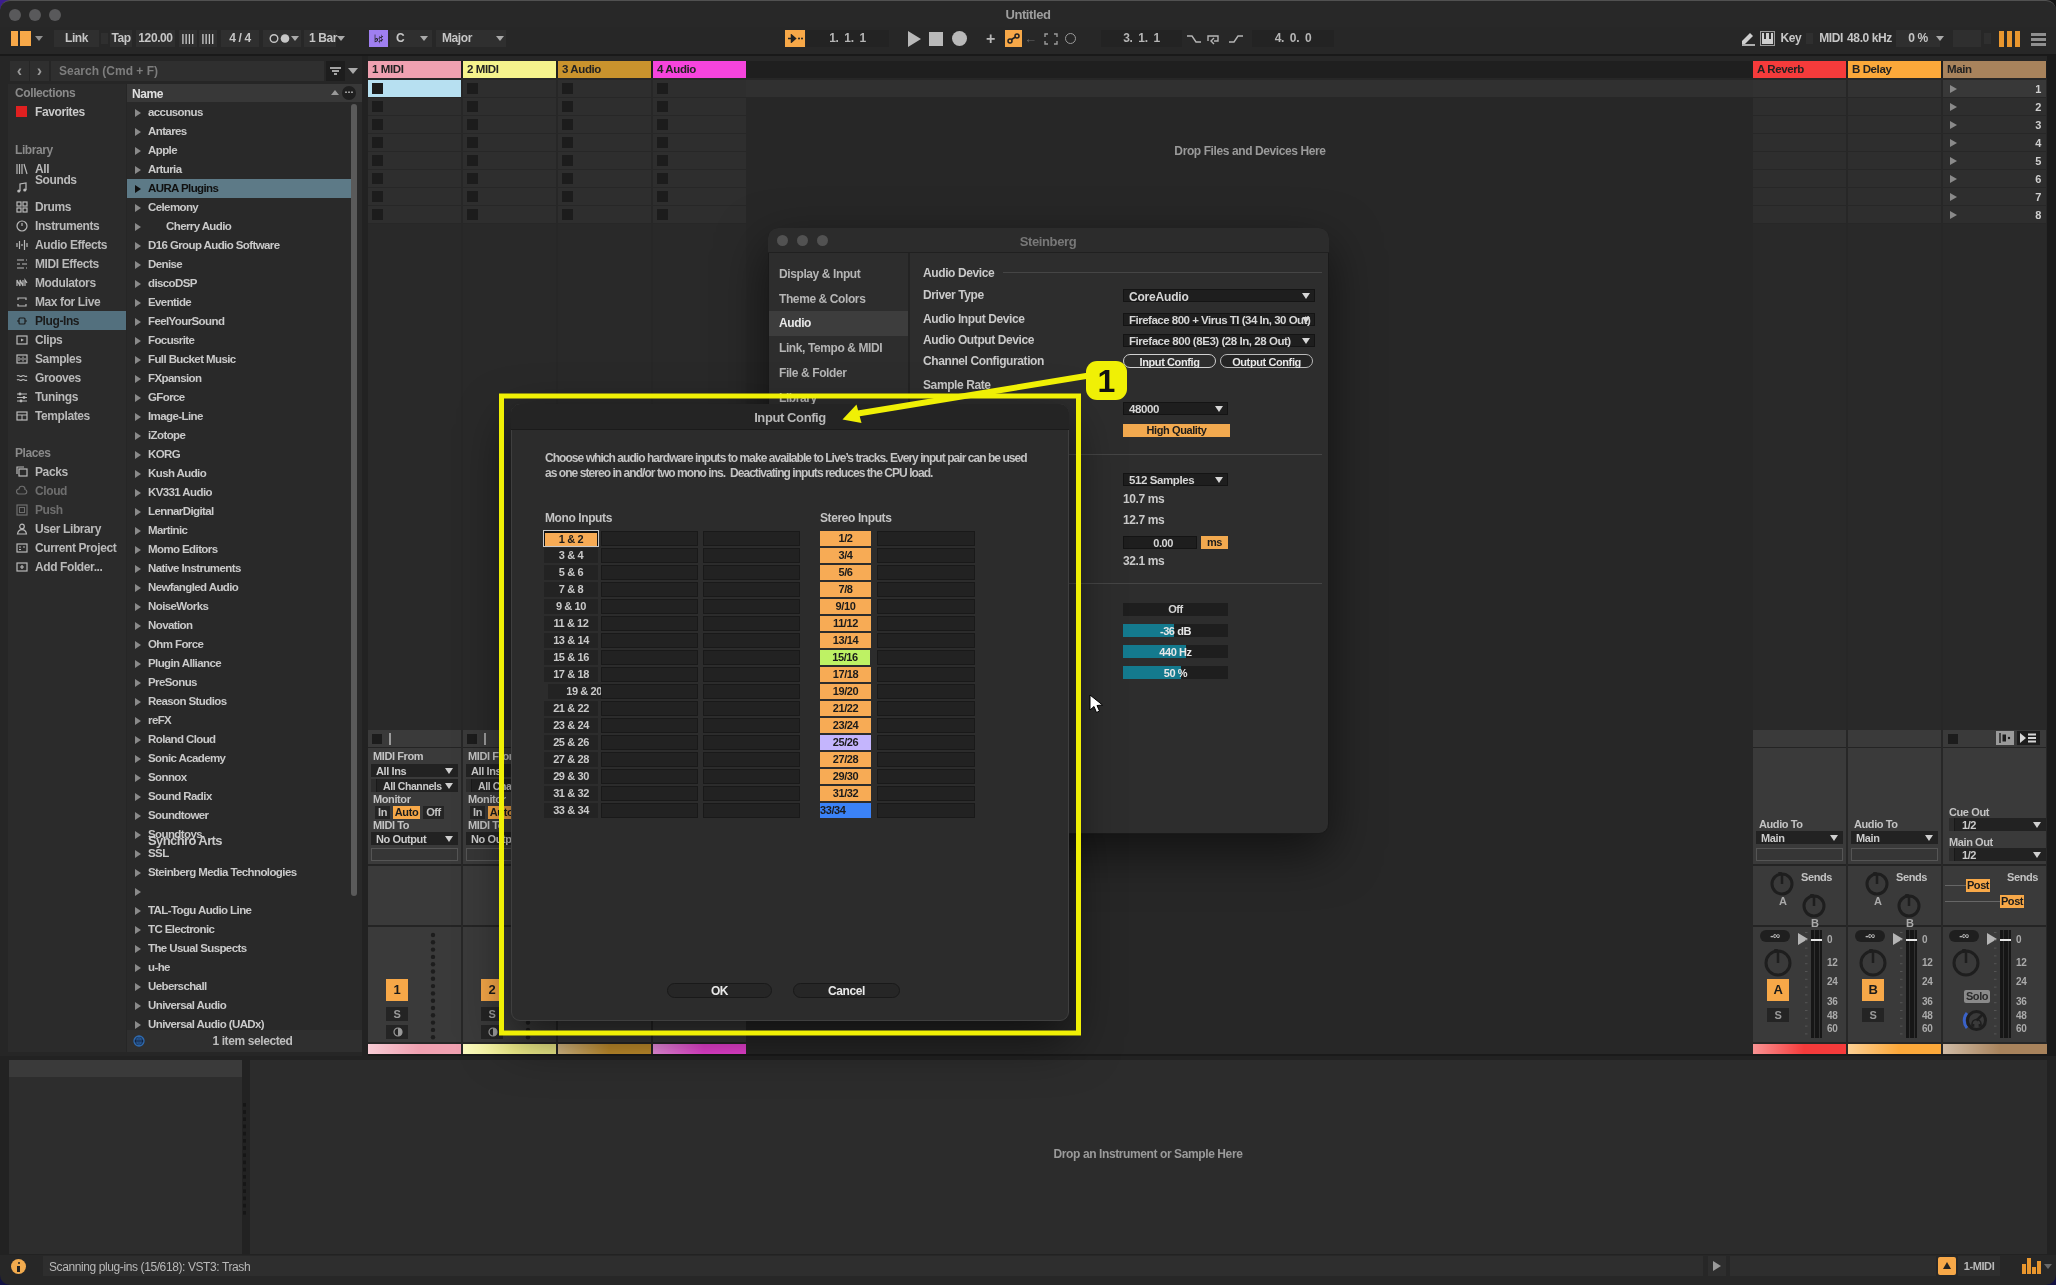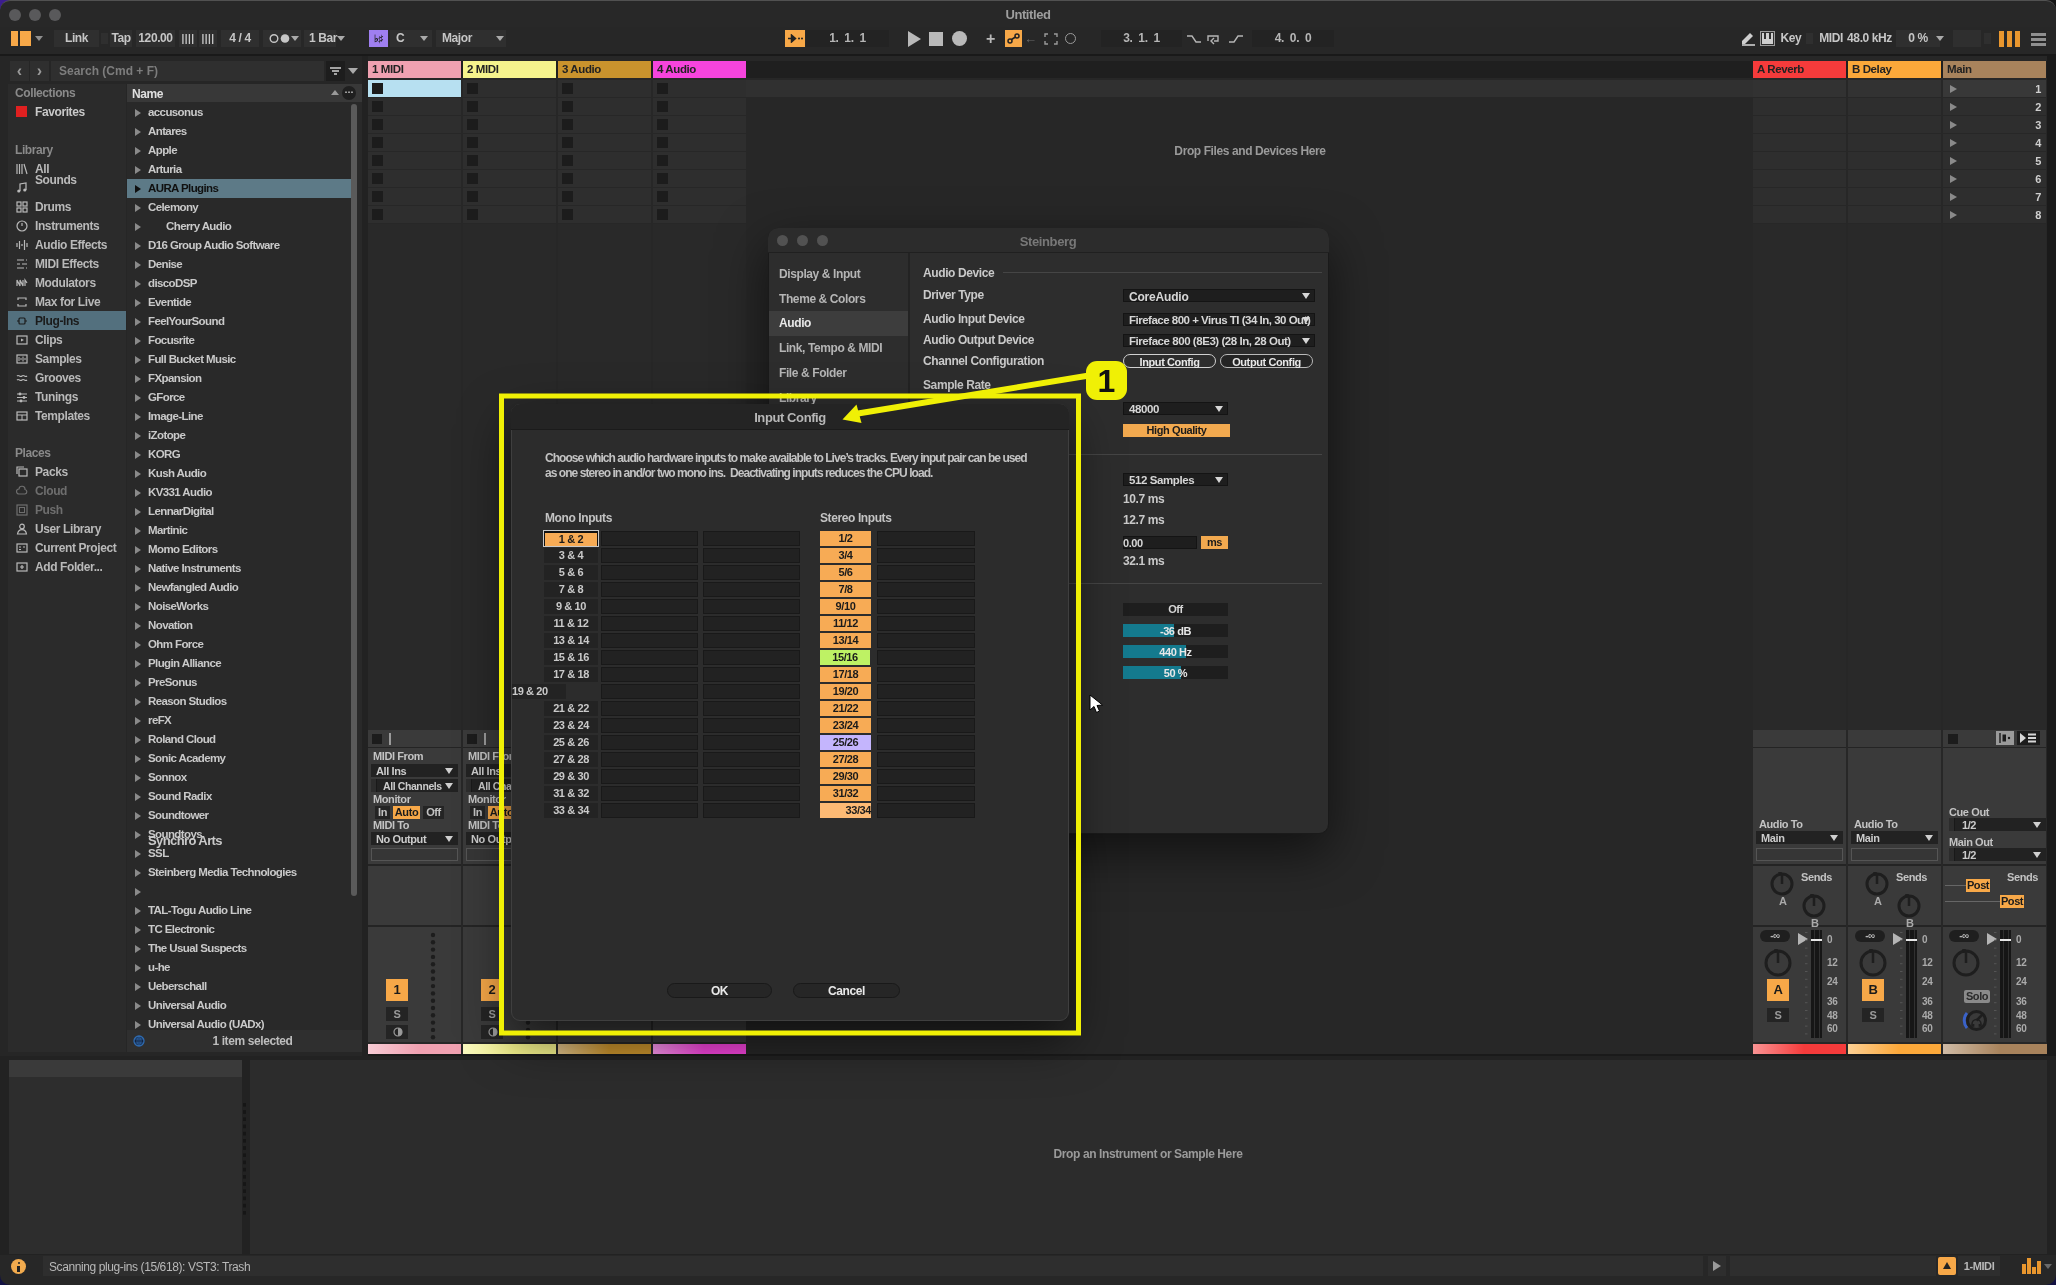--- a/index.html
+++ b/index.html
@@ -830,21 +830,21 @@
 <div class="a tx" style="left:1129px;top:403px;color:#d6d6d6;font-size:11.5px;letter-spacing:-0.4px">48000</div>
 <div class="car" style="left:1215px;top:406px;border-left-width:4.5px;border-right-width:4.5px;border-top-width:6px;border-top-color:#d6d6d6"></div>
 <div class="a tx" style="left:1123px;top:424px;width:107px;height:13px;background:#f2a94f;color:#1b1b1b;font-size:11px;text-align:center;line-height:13px">High Quality</div>
 <div class="a" style="left:922px;top:454px;width:400px;height:1px;background:#454545"></div>
 <div class="a" style="left:1123px;top:473px;width:105px;height:13px;background:#1e1e1e;border:1px solid #141414"></div>
 <div class="a tx" style="left:1129px;top:474px;color:#d6d6d6;font-size:11.5px;letter-spacing:-0.4px">512 Samples</div>
 <div class="car" style="left:1215px;top:477px;border-left-width:4.5px;border-right-width:4.5px;border-top-width:6px;border-top-color:#d6d6d6"></div>
 <div class="a tx" style="left:1123px;top:492px;color:#c9c9c9">10.7 ms</div>
 <div class="a tx" style="left:1123px;top:513px;color:#c9c9c9">12.7 ms</div>
 <div class="a" style="left:1123px;top:536px;width:74px;height:13px;background:#1e1e1e;border:1px solid #141414"></div>
-<div class="a tx" style="left:1123px;top:537px;width:76px;text-align:left;color:#d6d6d6;font-size:11px">0.00</div>
+<div class="a tx" style="left:1123px;top:537px;width:50px;text-align:right;color:#d6d6d6;font-size:11px">0.00</div>
 <div class="a tx" style="left:1201px;top:536px;width:27px;height:13px;background:#f2a94f;color:#1b1b1b;font-size:11px;text-align:center;line-height:13px">ms</div>
 <div class="a tx" style="left:1123px;top:554px;color:#c9c9c9">32.1 ms</div>
 <div class="a" style="left:922px;top:583px;width:400px;height:1px;background:#454545"></div>
 <div class="a tx" style="left:1123px;top:603px;width:105px;height:13px;background:#1e1e1e;color:#d6d6d6;font-size:11px;text-align:center;line-height:13px">Off</div>
 <div class="a" style="left:1123px;top:624px;width:105px;height:13px;background:#1e1e1e"></div>
 <div class="a" style="left:1123px;top:624px;width:51px;height:13px;background:#147a8e"></div>
 <div class="a tx" style="left:1123px;top:625px;width:105px;text-align:center;color:#e8e8e8;font-size:11px">-36 dB</div>
 <div class="a" style="left:1123px;top:645px;width:105px;height:13px;background:#1e1e1e"></div>
 <div class="a" style="left:1123px;top:645px;width:63px;height:13px;background:#147a8e"></div>
 <div class="a tx" style="left:1123px;top:646px;width:105px;text-align:center;color:#e8e8e8;font-size:11px">440 Hz</div>
@@ -897,21 +897,21 @@
 <div class="a tx" style="left:544px;top:650px;width:54px;height:15px;background:#232323;color:#c9c9c9;font-size:11px;text-align:center;line-height:15px">15 &amp; 16</div>
 <div class="a fld" style="left:601px;top:650px;width:97px;height:15px"></div>
 <div class="a fld" style="left:703px;top:650px;width:97px;height:15px"></div>
 <div class="a tx" style="left:820px;top:650px;width:50px;height:15px;background:#bef264;color:#1b1b1b;font-size:11px;text-align:center;line-height:15px">15/16</div>
 <div class="a fld" style="left:877px;top:650px;width:98px;height:15px"></div>
 <div class="a tx" style="left:544px;top:667px;width:54px;height:15px;background:#232323;color:#c9c9c9;font-size:11px;text-align:center;line-height:15px">17 &amp; 18</div>
 <div class="a fld" style="left:601px;top:667px;width:97px;height:15px"></div>
 <div class="a fld" style="left:703px;top:667px;width:97px;height:15px"></div>
 <div class="a tx" style="left:820px;top:667px;width:51px;height:15px;background:#f7ab55;color:#1b1b1b;font-size:11px;text-align:center;line-height:15px">17/18</div>
 <div class="a fld" style="left:877px;top:667px;width:98px;height:15px"></div>
-<div class="a tx" style="left:512px;top:684px;width:54px;height:15px;background:#232323;color:#c9c9c9;font-size:11px;text-align:left;line-height:15px">19 &amp; 20</div>
+<div class="a tx" style="left:548px;top:684px;width:54px;height:15px;background:#232323;color:#c9c9c9;font-size:11px;text-align:right;line-height:15px">19 &amp; 20</div>
 <div class="a fld" style="left:601px;top:684px;width:97px;height:15px"></div>
 <div class="a fld" style="left:703px;top:684px;width:97px;height:15px"></div>
 <div class="a tx" style="left:820px;top:684px;width:51px;height:15px;background:#f7ab55;color:#1b1b1b;font-size:11px;text-align:center;line-height:15px">19/20</div>
 <div class="a fld" style="left:877px;top:684px;width:98px;height:15px"></div>
 <div class="a tx" style="left:544px;top:701px;width:54px;height:15px;background:#232323;color:#c9c9c9;font-size:11px;text-align:center;line-height:15px">21 &amp; 22</div>
 <div class="a fld" style="left:601px;top:701px;width:97px;height:15px"></div>
 <div class="a fld" style="left:703px;top:701px;width:97px;height:15px"></div>
 <div class="a tx" style="left:820px;top:701px;width:51px;height:15px;background:#f7ab55;color:#1b1b1b;font-size:11px;text-align:center;line-height:15px">21/22</div>
 <div class="a fld" style="left:877px;top:701px;width:98px;height:15px"></div>
 <div class="a tx" style="left:544px;top:718px;width:54px;height:15px;background:#232323;color:#c9c9c9;font-size:11px;text-align:center;line-height:15px">23 &amp; 24</div>
@@ -935,21 +935,21 @@
 <div class="a tx" style="left:820px;top:769px;width:51px;height:15px;background:#f7ab55;color:#1b1b1b;font-size:11px;text-align:center;line-height:15px">29/30</div>
 <div class="a fld" style="left:877px;top:769px;width:98px;height:15px"></div>
 <div class="a tx" style="left:544px;top:786px;width:54px;height:15px;background:#232323;color:#c9c9c9;font-size:11px;text-align:center;line-height:15px">31 &amp; 32</div>
 <div class="a fld" style="left:601px;top:786px;width:97px;height:15px"></div>
 <div class="a fld" style="left:703px;top:786px;width:97px;height:15px"></div>
 <div class="a tx" style="left:820px;top:786px;width:51px;height:15px;background:#f7ab55;color:#1b1b1b;font-size:11px;text-align:center;line-height:15px">31/32</div>
 <div class="a fld" style="left:877px;top:786px;width:98px;height:15px"></div>
 <div class="a tx" style="left:544px;top:803px;width:54px;height:15px;background:#232323;color:#c9c9c9;font-size:11px;text-align:center;line-height:15px">33 &amp; 34</div>
 <div class="a fld" style="left:601px;top:803px;width:97px;height:15px"></div>
 <div class="a fld" style="left:703px;top:803px;width:97px;height:15px"></div>
-<div class="a tx" style="left:820px;top:803px;width:51px;height:15px;background:#fdba74;color:#1b1b1b;font-size:11px;text-align:right;line-height:15px">33/34</div>
+<div class="a tx" style="left:820px;top:803px;width:51px;height:15px;background:#3b82f6;color:#1b1b1b;font-size:11px;text-align:left;line-height:15px">33/34</div>
 <div class="a fld" style="left:877px;top:803px;width:98px;height:15px"></div>
 <div class="a tx" style="left:667px;top:983px;width:105px;height:15px;background:#262626;border:1px solid #191919;border-radius:8px;color:#e8e8e8;text-align:center;line-height:15px">OK</div>
 <div class="a tx" style="left:793px;top:983px;width:107px;height:15px;background:#262626;border:1px solid #191919;border-radius:8px;color:#e8e8e8;text-align:center;line-height:15px">Cancel</div>
 <svg class="a" style="left:0;top:0" width="2056" height="1285">
 <rect x="501.5" y="396" width="577" height="637" fill="none" stroke="#f0f005" stroke-width="5"></rect>
 <path d="M1092 375 L858 413.5" stroke="#f0f005" stroke-width="6"></path>
 <path d="M842.5 419.5 L856.5 404.5 L861.5 423 Z" fill="#f0f005"></path>
 <rect x="1086" y="361" width="41" height="39" rx="11" fill="#f0f005"></rect>
 <text x="1106.5" y="392" font-family="Liberation Sans, sans-serif" font-size="32" font-weight="bold" fill="#111" text-anchor="middle">1</text>
 </svg>

